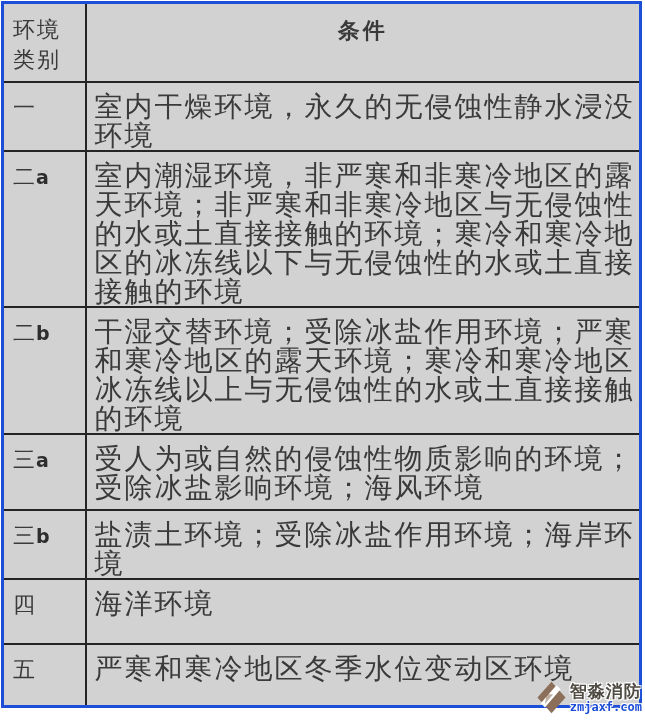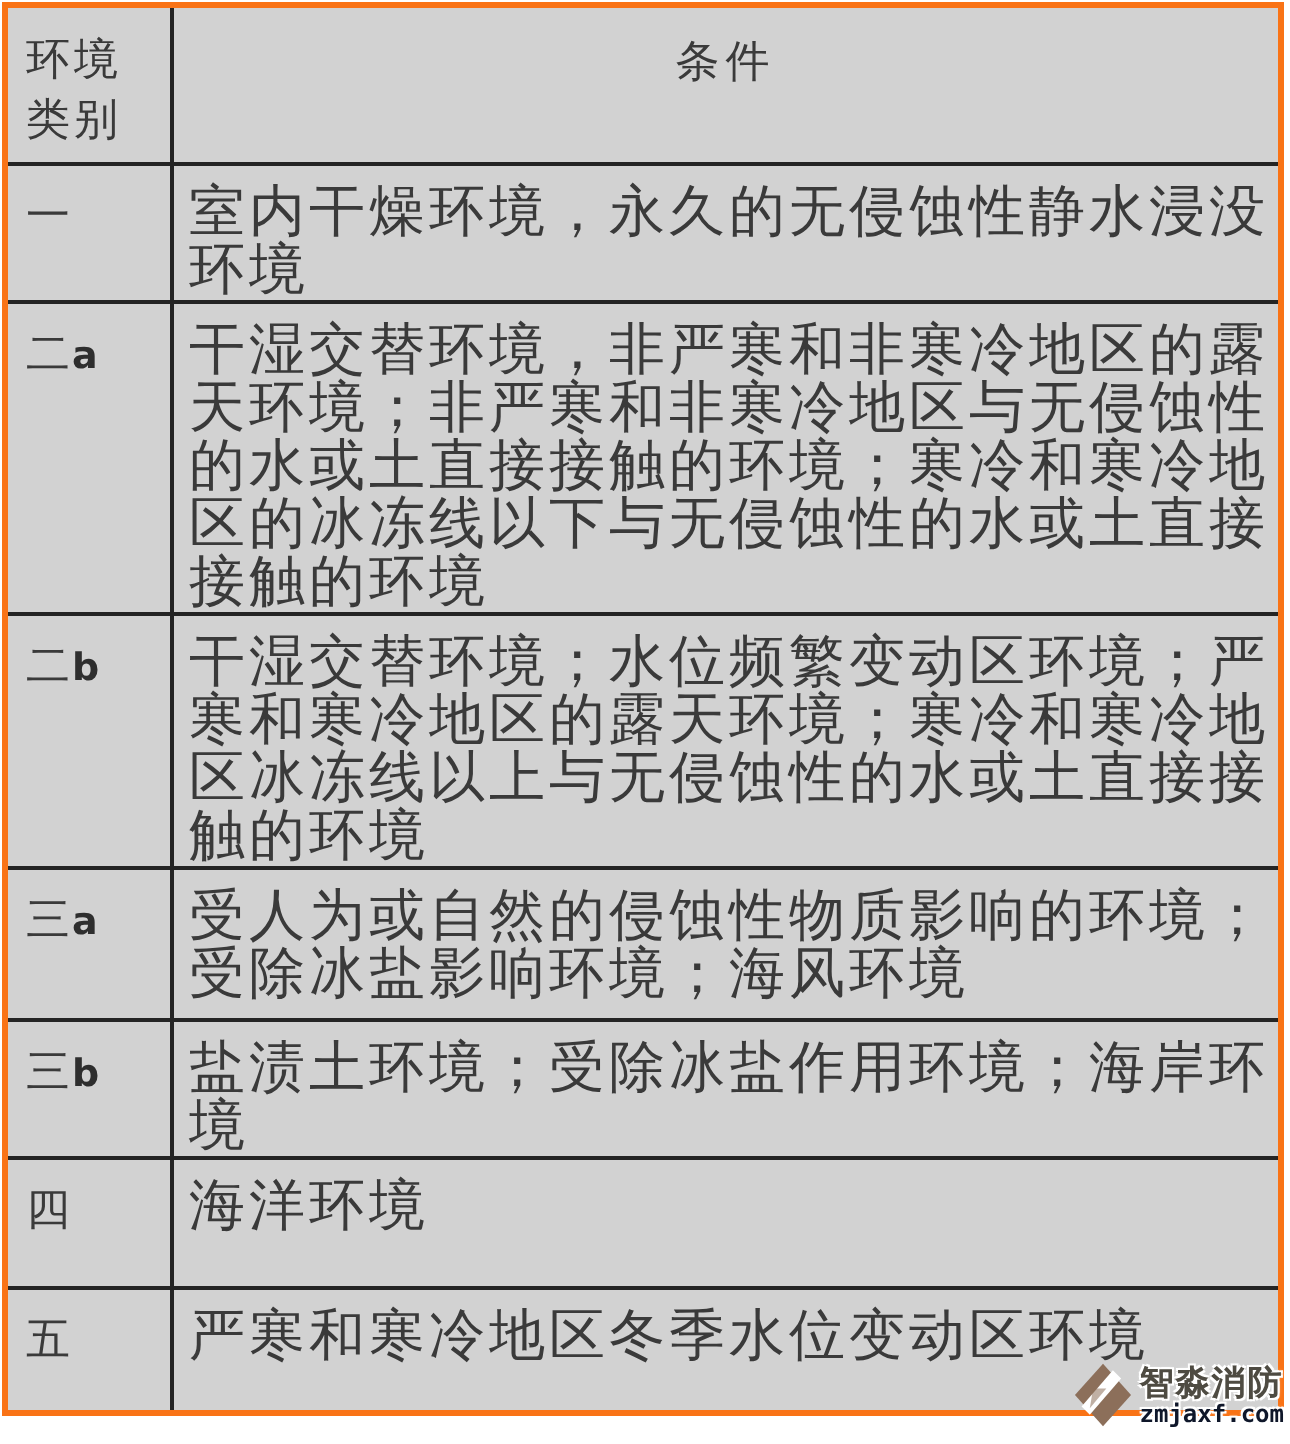--- a/index.html
+++ b/index.html
@@ -8,21 +8,21 @@
     background:#ffffff;
     position:relative;
     overflow:hidden;
     font-family:"Liberation Serif","DejaVu Serif",serif;
   }
   table.env{
     border-collapse:collapse;
     table-layout:fixed;
     width:641px;
     margin:1px 0 0 1px;
-    border:3px solid #f97316;
+    border:3px solid #1d4ed8;
   }
   col.c1{width:83px;}
   .env th,.env td{
     border:2px solid #242424;
     background:#d2d2d2;
     vertical-align:top;
     color:#3a3a3a;
     font-weight:normal;
   }
   tr.hrow{height:79px;}
@@ -38,20 +38,21 @@
     padding:11px 0 0 9px;
     font-size:22px;
     line-height:30px;
     letter-spacing:2px;
   }
   th.cond-h{
     text-align:center;
     padding-top:12px;
     font-size:22px;
     letter-spacing:3px;
+    font-weight:bold;
   }
   td.cat{
     padding:10px 0 0 9px;
     font-size:22px;
     letter-spacing:1px;
     white-space:nowrap;
   }
   td.cat .suf{
     font-family:"DejaVu Sans","Liberation Sans",sans-serif;
     font-size:19px;
@@ -79,21 +80,21 @@
     font-size:17px;
     font-weight:bold;
     letter-spacing:1px;
     color:#4e4b42;
     text-shadow:-1px -1px 0 #fff,1px -1px 0 #fff,-1px 1px 0 #fff,1px 1px 0 #fff,0 0 2px #fff;
   }
   .wm-url{
     font-family:"DejaVu Sans Mono","Liberation Mono",monospace;
     font-size:12px;
     font-weight:bold;
-    color:#0f172a;
+    color:#1d4ed8;
     margin-top:1px;
     text-shadow:-1px -1px 0 #fff,1px -1px 0 #fff,-1px 1px 0 #fff,1px 1px 0 #fff,0 0 2px #fff;
   }
 </style>
 </head>
 <body>
 
 <table class="env">
   <colgroup>
       <col class="c1">
@@ -108,26 +109,26 @@
       <th class="cond-h">条件</th>
     </tr>
 
     <tr class="r0">
       <td class="cat"><span>一</span><span class="suf"></span></td>
       <td class="cond">室内干燥环境，永久的无侵蚀性静水浸没环境</td>
     </tr>
 
     <tr class="r1">
       <td class="cat"><span>二</span><span class="suf">a</span></td>
-      <td class="cond">干湿交替环境，非严寒和非寒冷地区的露天环境；非严寒和非寒冷地区与无侵蚀性的水或土直接接触的环境；寒冷和寒冷地区的冰冻线以下与无侵蚀性的水或土直接接触的环境</td>
+      <td class="cond">室内潮湿环境，非严寒和非寒冷地区的露天环境；非严寒和非寒冷地区与无侵蚀性的水或土直接接触的环境；寒冷和寒冷地区的冰冻线以下与无侵蚀性的水或土直接接触的环境</td>
     </tr>
 
     <tr class="r2">
       <td class="cat"><span>二</span><span class="suf">b</span></td>
-      <td class="cond">干湿交替环境；水位频繁变动区环境；严寒和寒冷地区的露天环境；寒冷和寒冷地区冰冻线以上与无侵蚀性的水或土直接接触的环境</td>
+      <td class="cond">干湿交替环境；受除冰盐作用环境；严寒和寒冷地区的露天环境；寒冷和寒冷地区冰冻线以上与无侵蚀性的水或土直接接触的环境</td>
     </tr>
 
     <tr class="r3">
       <td class="cat"><span>三</span><span class="suf">a</span></td>
       <td class="cond">受人为或自然的侵蚀性物质影响的环境；受除冰盐影响环境；海风环境</td>
     </tr>
 
     <tr class="r4">
       <td class="cat"><span>三</span><span class="suf">b</span></td>
       <td class="cond">盐渍土环境；受除冰盐作用环境；海岸环境</td>

